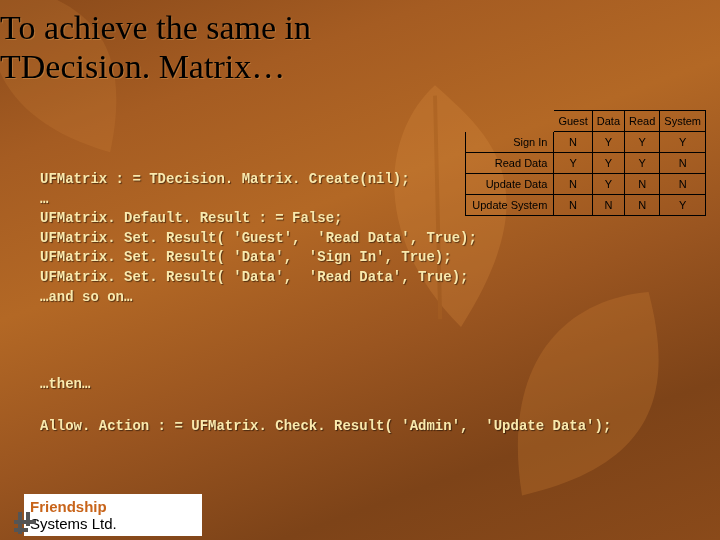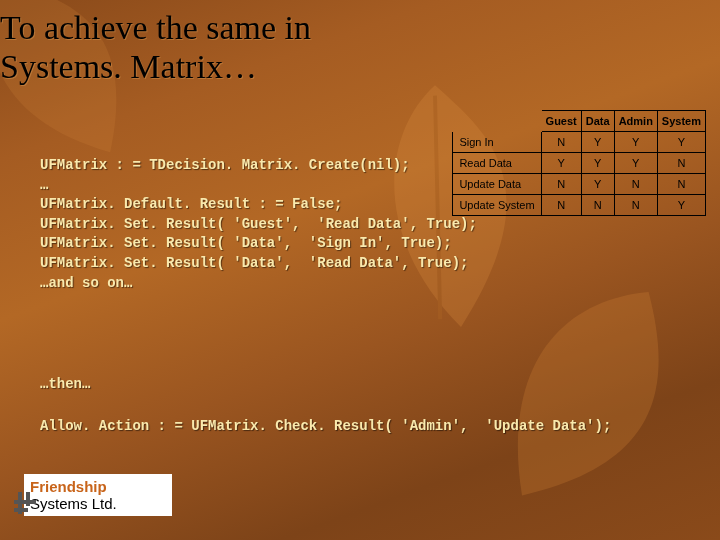--- a/index.html
+++ b/index.html
@@ -44,26 +44,26 @@
     font-size: 11px;
     color: #000;
   }
   .matrix td, .matrix th {
     border: 1px solid #000;
     padding: 1px 4px;
     text-align: center;
     height: 18px;
     white-space: nowrap;
   }
-  .matrix th { font-weight: bold; }
-  .matrix .rowlabel { text-align: left; padding: 1px 6px; }
+  .matrix th { font-weight: normal; }
+  .matrix .rowlabel { text-align: right; padding: 1px 6px; }
   .matrix .corner { border: 1px solid transparent; background: transparent; }
   .code {
     position: absolute;
-    top: 156px;
+    top: 170px;
     left: 40px;
     width: 640px;
     font-family: "Courier New", Courier, monospace;
     font-size: 14px;
     font-weight: bold;
     color: #f9e9ad;
     line-height: 1.4;
     white-space: pre;
     text-shadow: 1px 1px 1px rgba(0,0,0,0.5);
   }
@@ -76,22 +76,22 @@
     font-size: 14px;
     font-weight: bold;
     color: #f9e9ad;
     line-height: 1.5;
     white-space: pre;
     text-shadow: 1px 1px 1px rgba(0,0,0,0.5);
   }
   .logo {
     position: absolute;
     left: 24px;
-    bottom: 24px;
-    width: 148px;
+    bottom: 4px;
+    width: 178px;
     background: #fff;
     padding: 4px 6px 4px 6px;
     box-sizing: border-box;
     font-family: Arial, sans-serif;
   }
   .logo .line1 { color: #c8641a; font-weight: bold; font-size: 15px; letter-spacing: 0px; }
   .logo .line2 { color: #000; font-size: 15px; }
   .logo .bars {
     position: absolute;
     left: -10px;
@@ -121,30 +121,30 @@
     </svg>
   </div>
   <div class="leaf" style="top:-40px; left:-60px; width:220px; height:220px; transform:rotate(-30deg); opacity:0.18;">
     <svg viewBox="0 0 100 100" width="220" height="220">
       <path d="M50 4 C78 28 92 55 55 96 C20 60 24 26 50 4 Z" fill="#d98c3e"></path>
     </svg>
   </div>
 
   <div class="title">
     <span>To achieve the same in</span><br>
-    <span>Systems. Matrix…</span>
+    <span>TDecision. Matrix…</span>
   </div>
 
   <table class="matrix">
     <tbody>
         <tr>
       <td class="corner"></td>
       <th>Guest</th>
       <th>Data</th>
-      <th>Admin</th>
+      <th>Read</th>
       <th>System</th>
     </tr>
     <tr>
       <td class="rowlabel">Sign In</td>
       <td>N</td>
       <td>Y</td>
       <td>Y</td>
       <td>Y</td>
     </tr>
     <tr>

